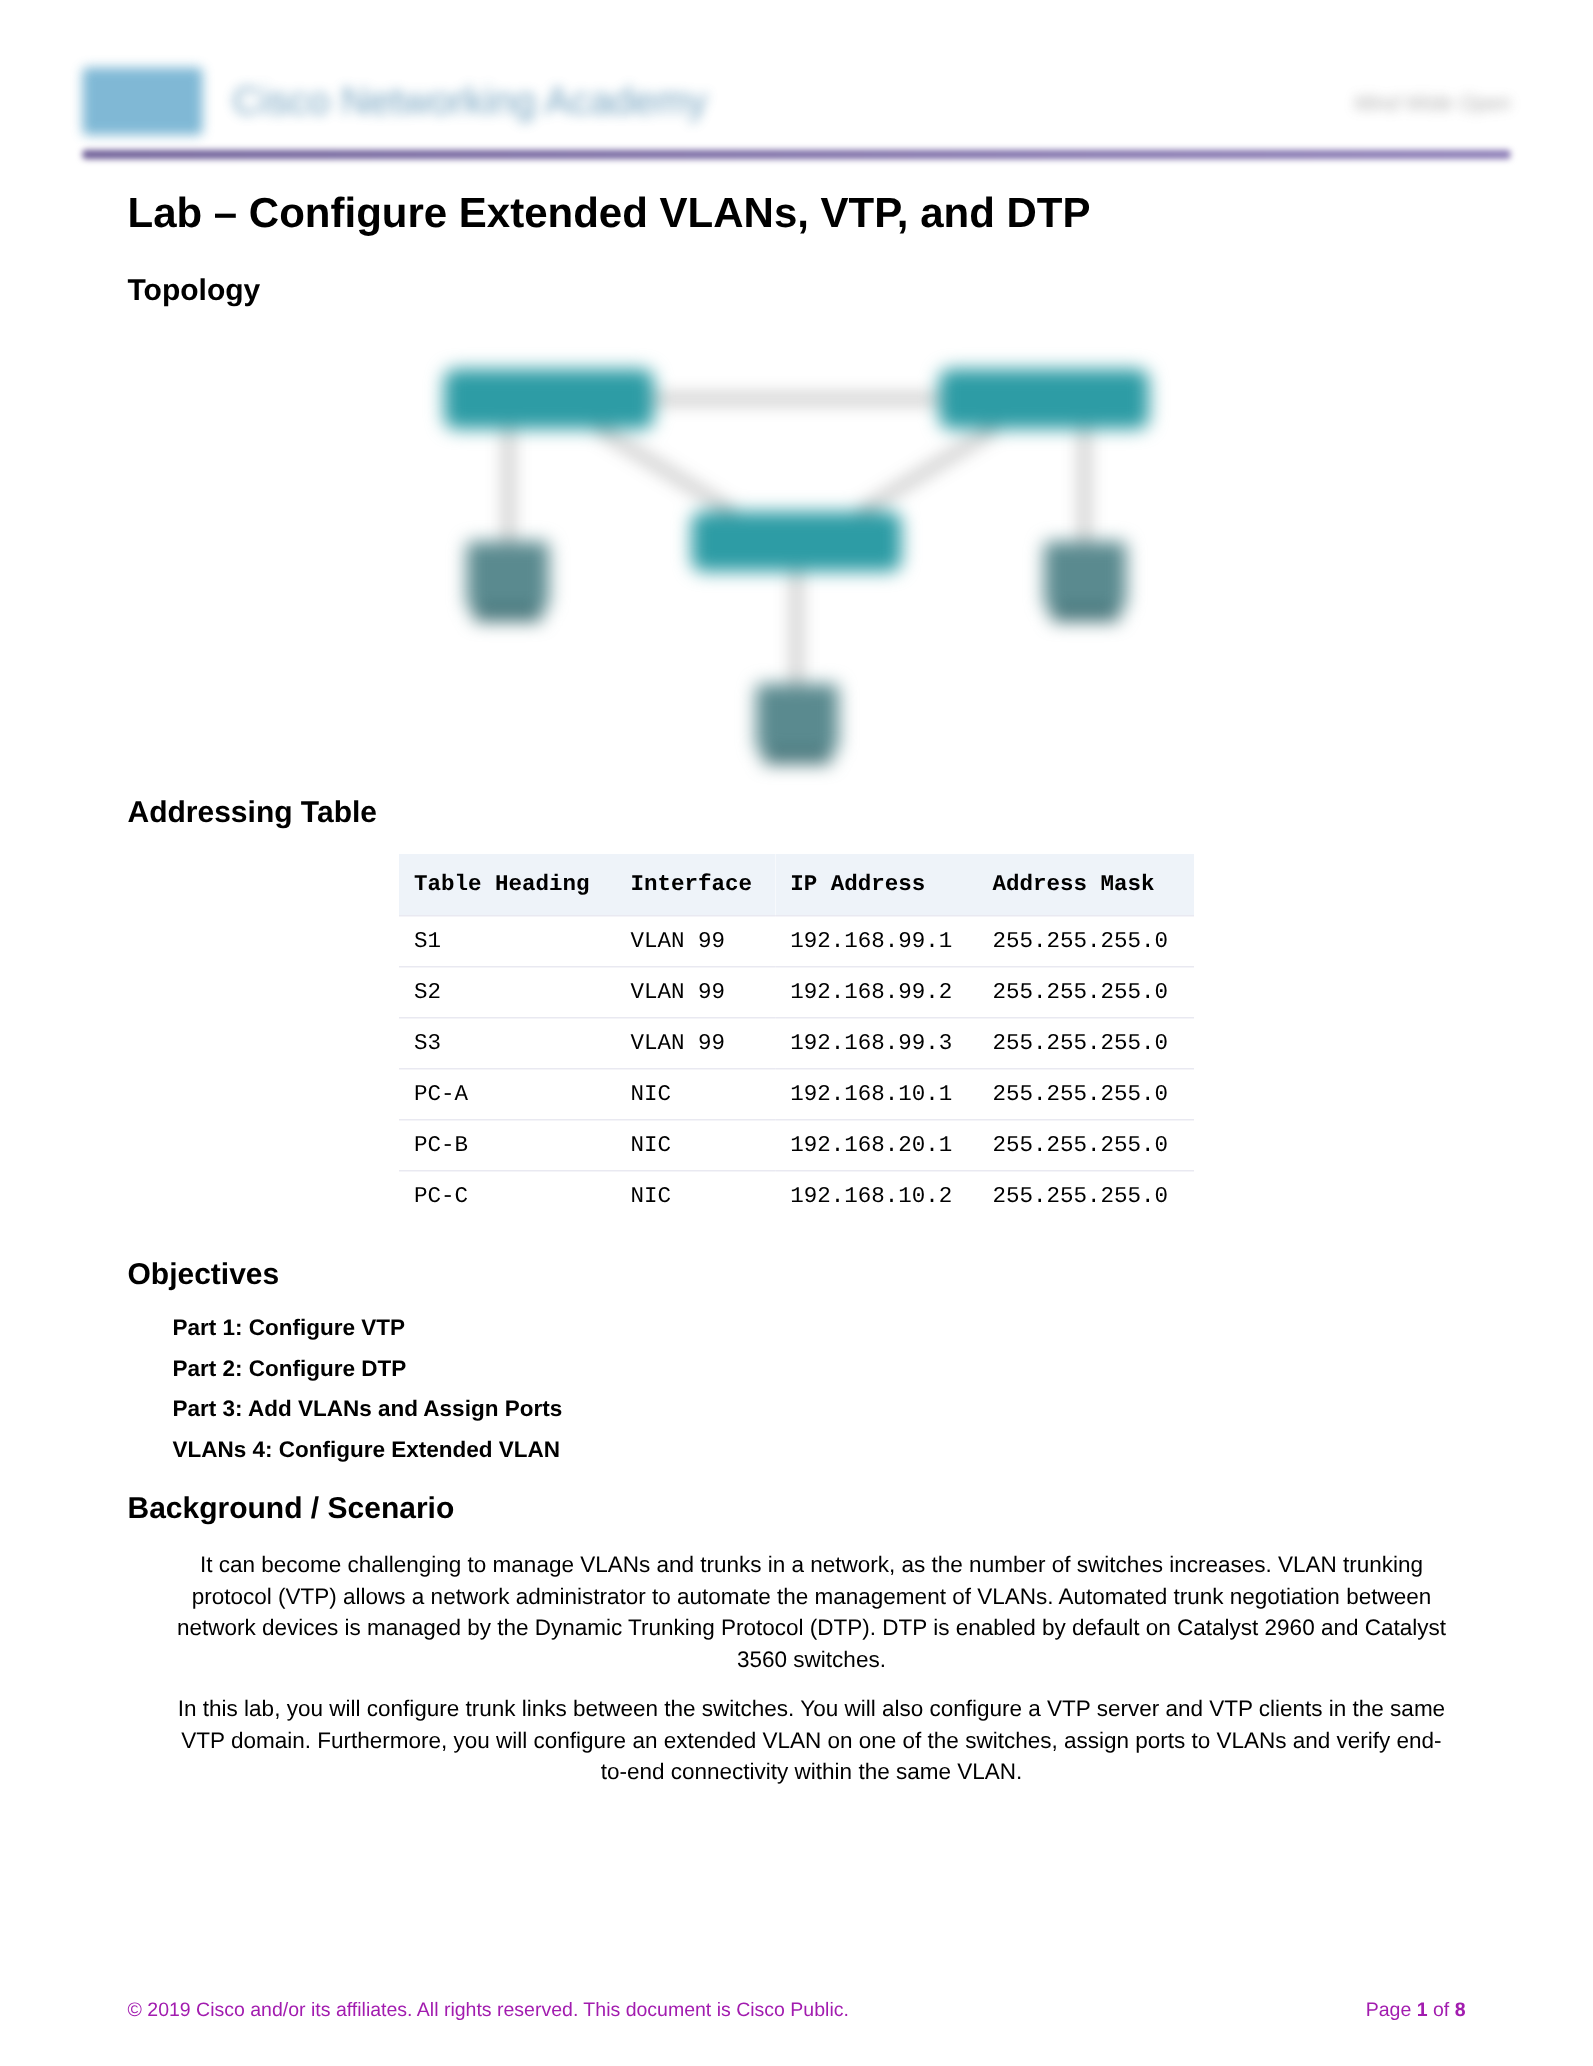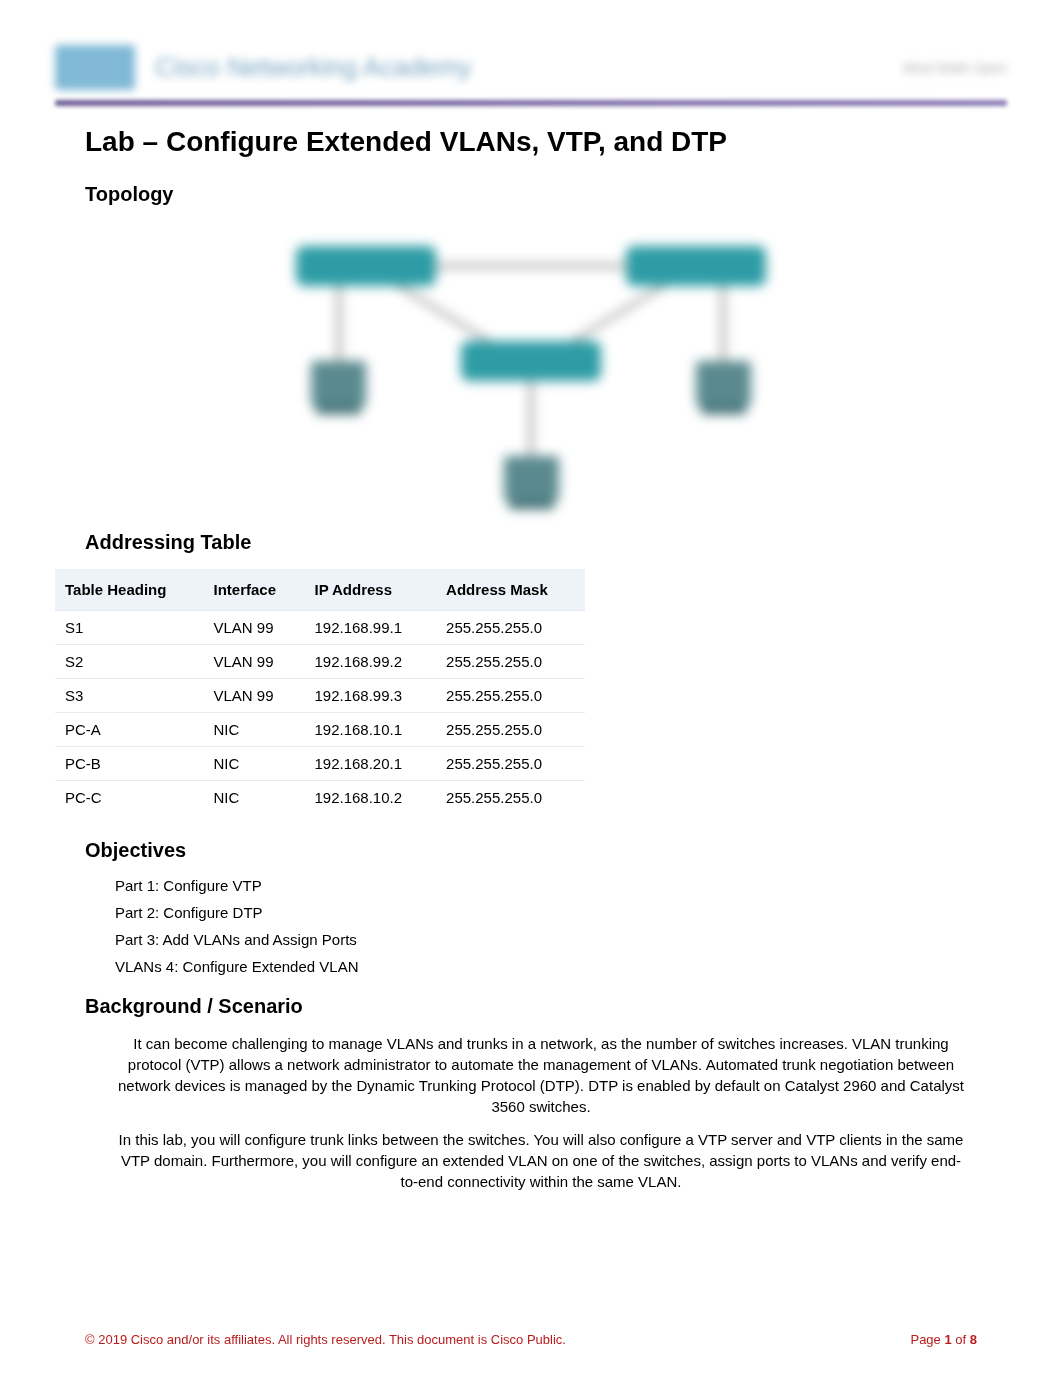--- a/index.html
+++ b/index.html
@@ -72,22 +72,23 @@
       justify-content: center;
       margin: 10px 0 20px 0;
       filter: blur(6px);
     }
     .topology-svg {
       width: 560px;
       height: 290px;
     }
     .addressing-table-wrap {
       display: flex;
-      justify-content: flex-start;
+      justify-content: center;
       margin: 10px 0 25px 0;
+      font-family: Liberation Mono, monospace;
     }
     .addressing-table {
       border-collapse: collapse;
       width: 530px;
     }
     .addressing-table th {
       text-align: left;
       font-weight: bold;
       font-size: 15px;
       padding: 12px 10px 12px 10px;
@@ -97,21 +98,21 @@
     .addressing-table td {
       padding: 8px 10px;
       font-size: 15px;
       border-top: 1px solid rgba(200, 200, 220, 0.4);
     }
     .objectives-list {
       margin-left: 60px;
       margin-top: 5px;
     }
     .objectives-list p {
-      font-weight: normal;
+      font-weight: bold;
       font-size: 15px;
       margin: 10px 0;
     }
     .background-text {
       margin-left: 60px;
       margin-right: 40px;
       margin-top: 8px;
       text-align: center;
     }
     .background-text p {
@@ -120,21 +121,21 @@
       margin-bottom: 12px;
     }
     .footer {
       position: absolute;
       bottom: 30px;
       left: 85px;
       right: 85px;
       display: flex;
       justify-content: space-between;
       font-size: 13px;
-      color: #b91c1c;
+      color: #a21caf;
     }
     .footer .page-num b {
       font-weight: bold;
     }
     .switch-device {
       fill: #2d9ca5;
     }
     .pc-device {
       fill: #5a8a8f;
     }

